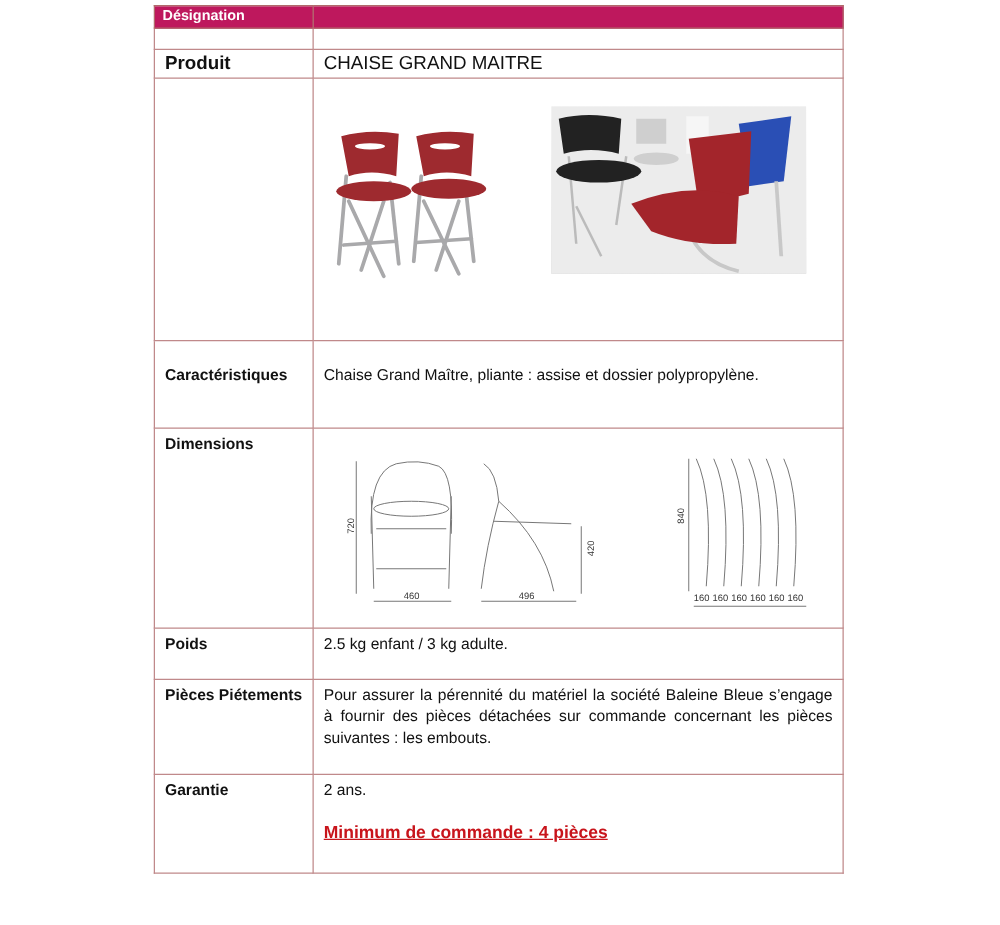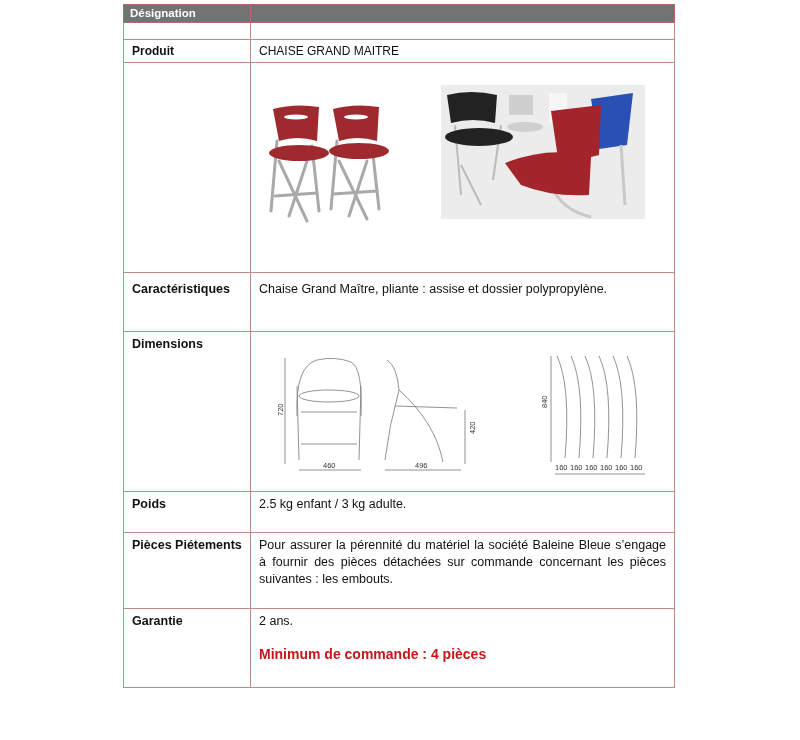--- a/index.html
+++ b/index.html
@@ -3,35 +3,35 @@
 <meta charset="utf-8">
 <style>
   html, body { margin:0; padding:0; background:#ffffff; }
   body { width:800px; height:740px; position:relative; overflow:hidden;
          font-family:"Liberation Sans", sans-serif; color:#111; }
   table.spec { position:absolute; left:123px; top:4px; width:551px;
                border-collapse:collapse; table-layout:fixed; }
   table.spec td { border:1.5px solid #c0898a; vertical-align:top; padding:0 8px; font-size:12.5px; line-height:17px; }
   col.c1 { width:127px; }
   col.c2 { width:424px; }
-  tr.hdr td { background:#737373; color:#fff; font-weight:bold; font-size:11.5px; height:15px; line-height:15px; padding:1px 6px; border-color:#b06a6b; }
+  tr.hdr td { background:#be185d; color:#fff; font-weight:bold; font-size:11.5px; height:15px; line-height:15px; padding:1px 6px; border-color:#b06a6b; }
   tr.r-empty td { height:16px; }
-  tr.r-prod td { height:22px; font-size:12px; line-height:22px; }
+  tr.r-prod td { height:22px; font-size:15px; line-height:22px; }
   tr.r-prod td.lbl { font-weight:bold; }
   tr.r-img td { height:209px; }
-  tr.r-car td { height:50px; padding-top:8px; }
+  tr.r-car td { height:50px; padding-top:19px; }
   tr.r-dim td { height:155px; padding-top:4px; }
   tr.r-poids td { height:36px; padding-top:4px; }
   tr.r-fin td { height:65px; padding-top:4px; }
   tr.r-pieces td { height:71px; padding-top:4px; }
   tr.r-gar td { height:74px; padding-top:4px; }
   td.lbl { font-weight:bold; }
   .just { text-align:justify; }
   .u { text-decoration:underline; font-weight:bold; }
-  .min { color:#c8141b; font-weight:bold; font-size:14px; display:inline-block; margin-top:16px; }
+  .min { color:#c8141b; font-weight:bold; text-decoration:underline; font-size:14px; display:inline-block; margin-top:16px; }
   .cell-rel { position:relative;text-align:center; }
   .photo1 { position:absolute; left:16px; top:38px; width:140px; height:130px; }
   .photo2 { position:absolute; left:190px; top:22px; width:204px; height:134px; background:linear-gradient(#fafafa, #e5e5e5 70%, #d9d9d9); }
   .dims { position:absolute; left:14px; top:14px; width:400px; height:130px; }
   .dim-label { font-size:7.5px; fill:#333; font-family:"Liberation Sans", sans-serif; }
 </style>
 </head>
 <body>
 
 <table class="spec">

